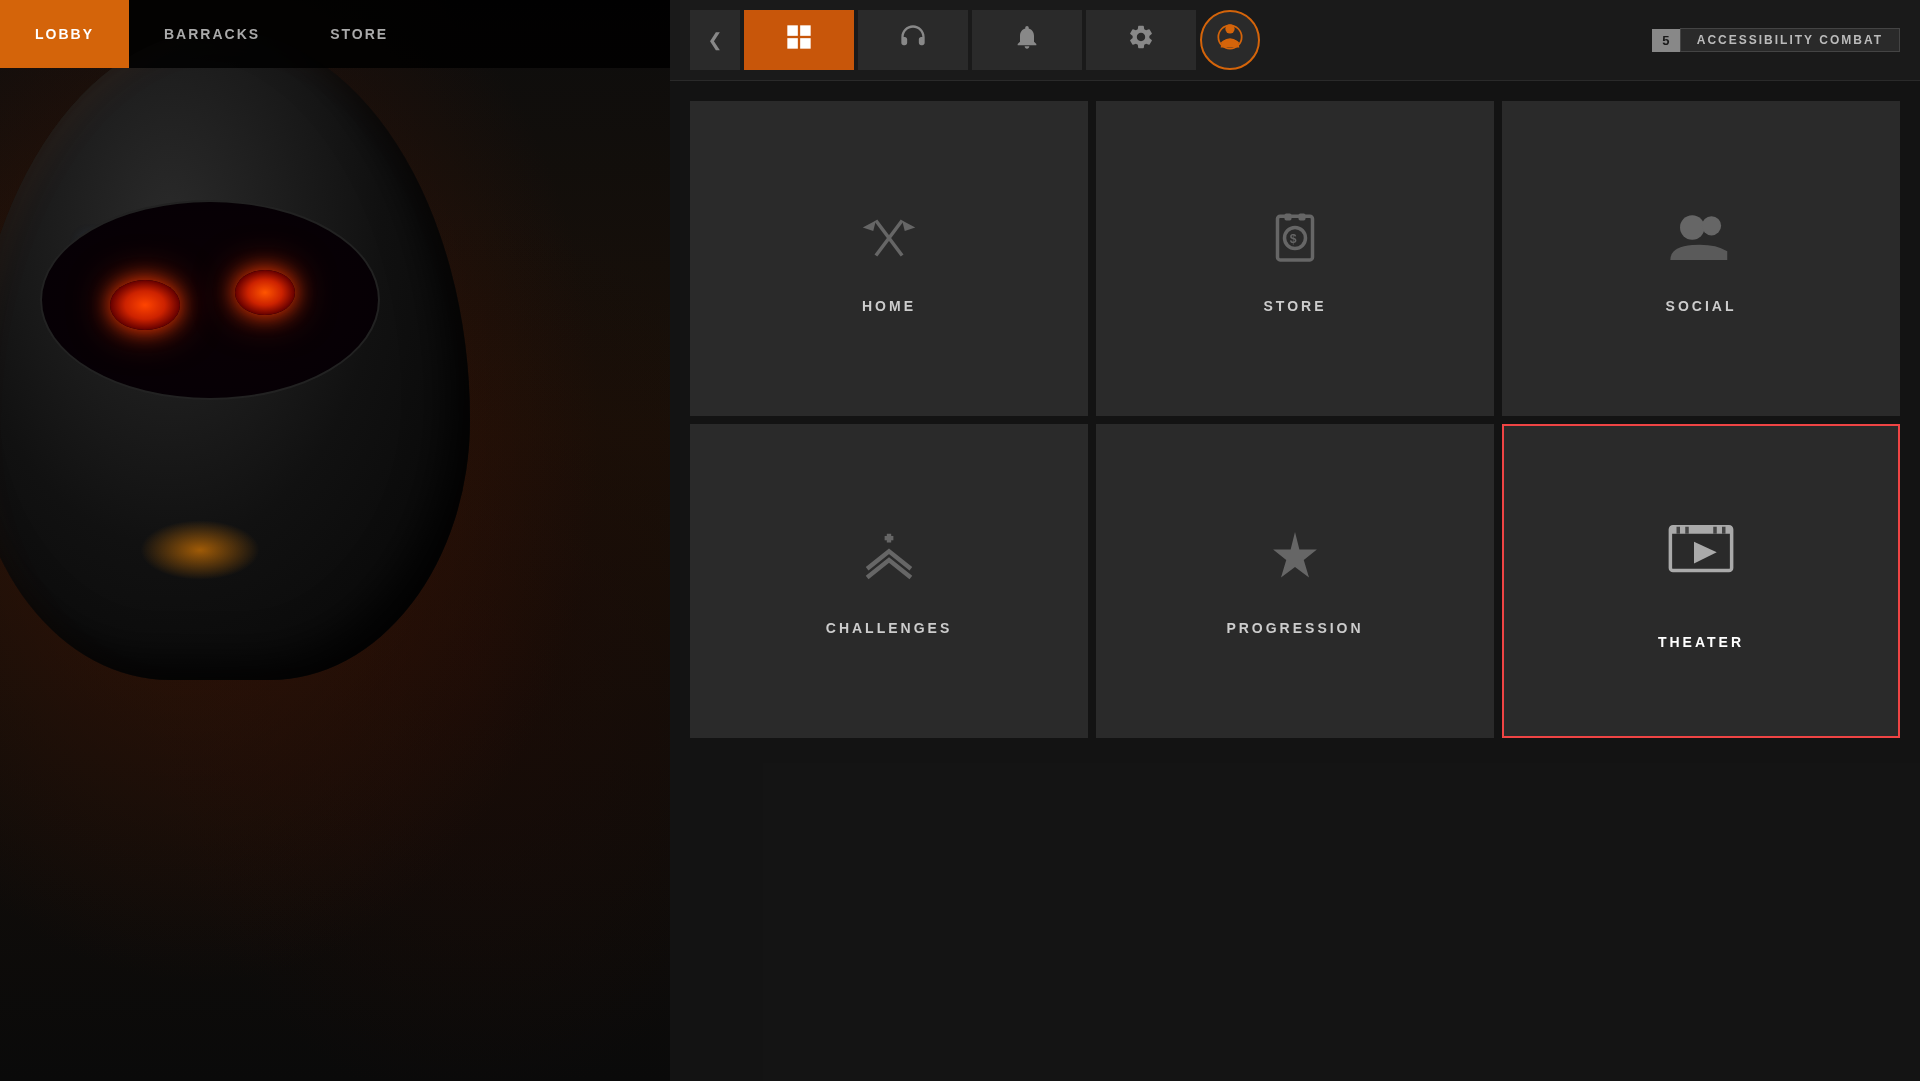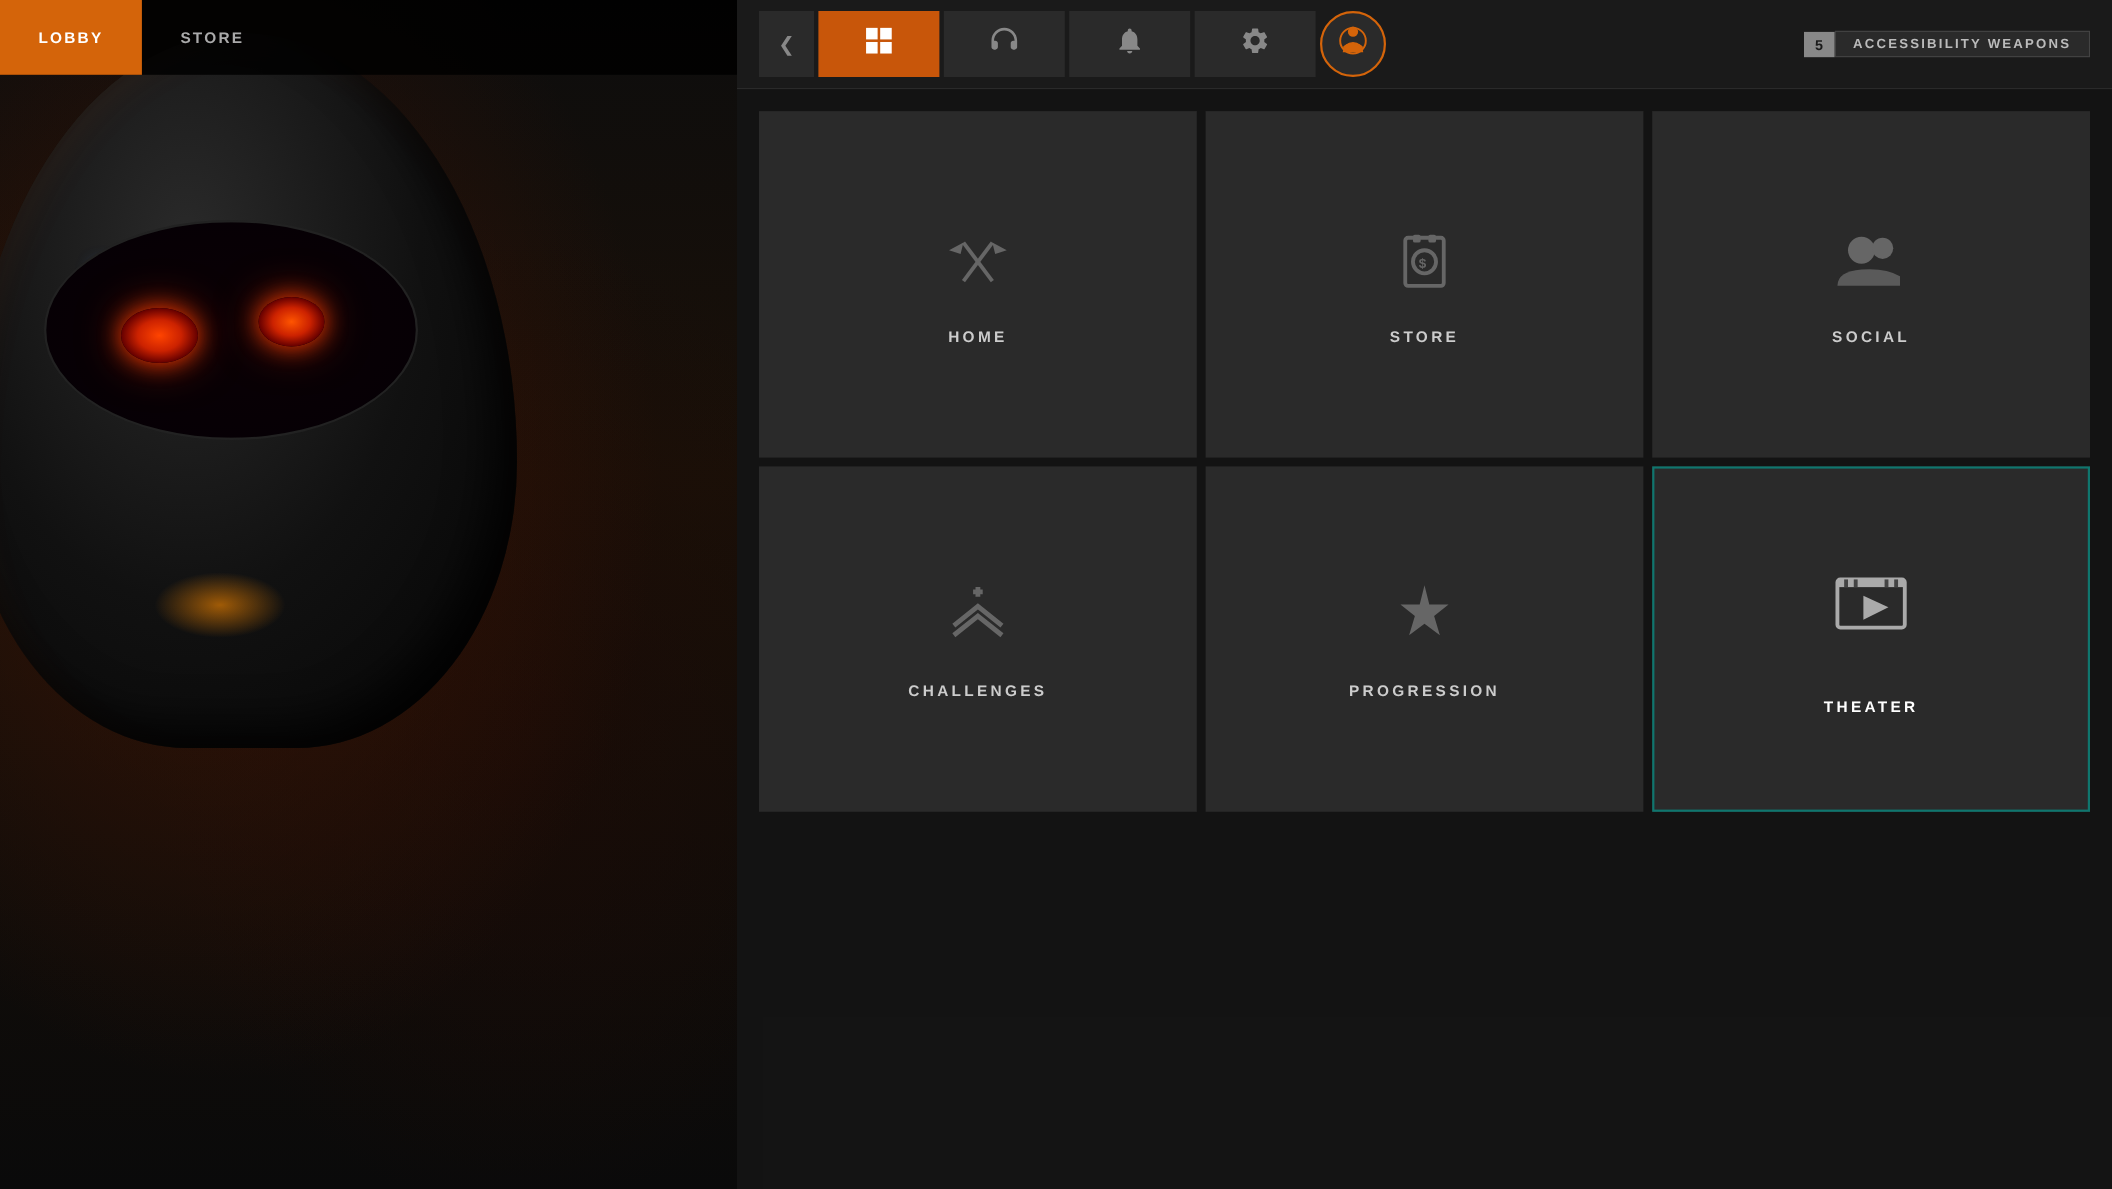--- a/index.html
+++ b/index.html
@@ -238,21 +238,21 @@
       align-items: center;
       justify-content: center;
       cursor: pointer;
       gap: 16px;
       transition: background 0.2s;
       position: relative;
       border: 2px solid transparent;
     }
 
     .menu-tile.selected {
-      border: 2px solid #0f766e;
+      border: 2px solid #ef4444;
       background: #2a2a2a;
       gap: 44px;
     }
 
     .tile-icon {
       font-size: 56px;
       color: #666;
       line-height: 1;
     }
 
@@ -286,20 +286,21 @@
     <div class="blue-accent"></div>
     <div class="helmet-visor"></div>
     <div class="eye-left"></div>
     <div class="eye-right"></div>
     <div class="orange-glow"></div>
   </div>
 
   <div class="top-nav">
     <div class="nav-tabs">
       <div class="nav-tab active">LOBBY</div>
+      <div class="nav-tab">BARRACKS</div>
       <div class="nav-tab">STORE</div>
     </div>
   </div>
 </div>
 
 <div class="right-panel">
 
   <div class="icon-toolbar">
     <button class="toolbar-back">
       <span>❮</span>
@@ -346,21 +347,21 @@
           <circle cx="12" cy="5" r="4"></circle>
           <path d="M20 21a8 8 0 10-16 0"></path>
           <circle cx="12" cy="12" r="10" fill="none" stroke="currentColor" stroke-width="1.5"></circle>
           <path d="M4.5 17.5c1.5-2 4-3 7.5-3s6 1 7.5 3" fill="none" stroke="currentColor" stroke-width="1.5"></path>
         </svg>
       </span>
     </button>
 
     <div class="accessibility-badge">
       <span class="badge-number">5</span>
-      <span class="badge-text">ACCESSIBILITY WEAPONS</span>
+      <span class="badge-text">ACCESSIBILITY COMBAT</span>
     </div>
   </div>
 
   <div class="grid-menu">
 
     <div class="menu-tile">
       <div class="tile-icon">
         <svg class="icon-svg" viewBox="0 0 80 80" fill="#666">
 
           <line x1="25" y1="60" x2="55" y2="20" stroke="#666" stroke-width="4"></line>

